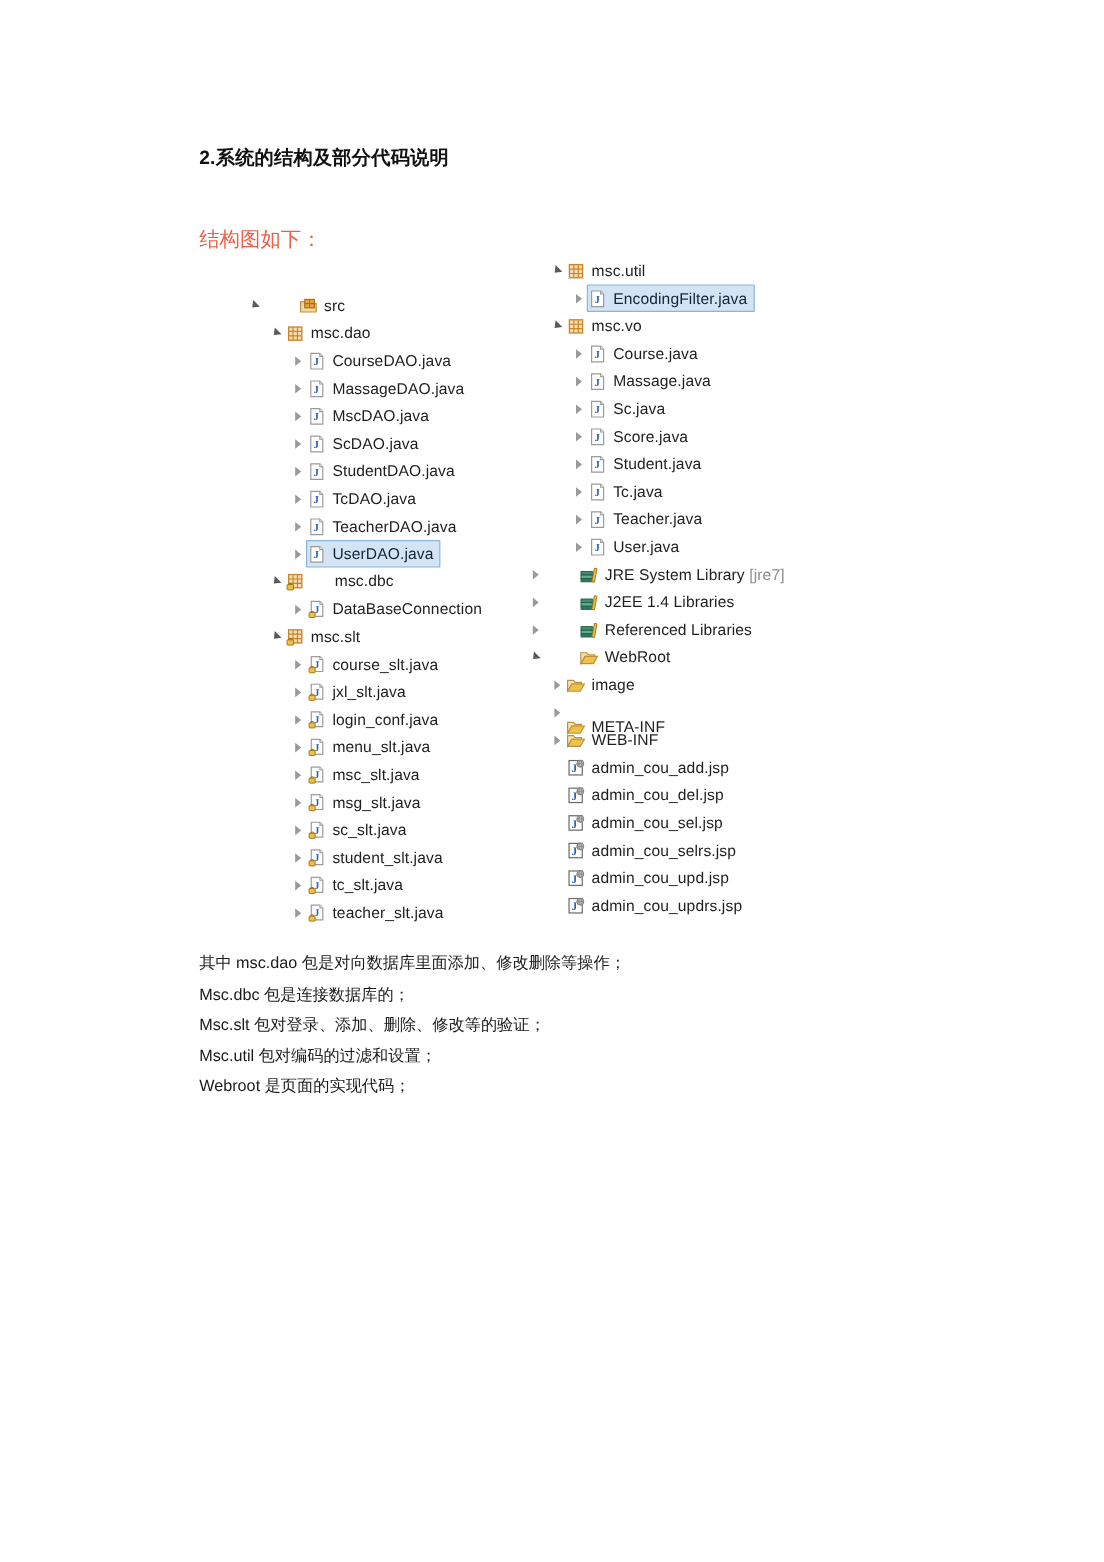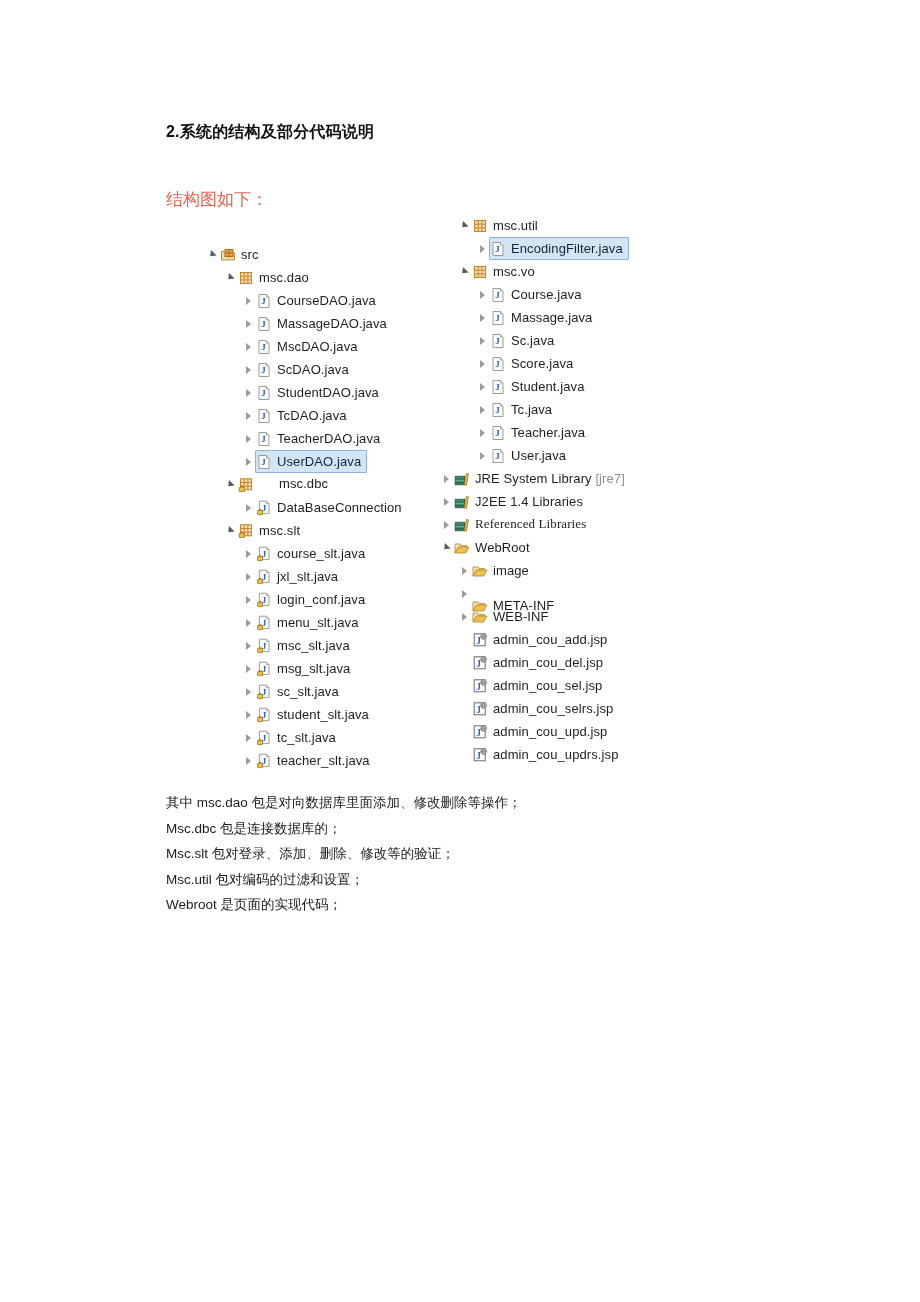--- a/index.html
+++ b/index.html
@@ -32,21 +32,21 @@
   .row {
     position:relative;
     height:23px;
     display:flex; align-items:center;
     white-space:nowrap;
   }
   .row .lbl { line-height:1; font-size:13px; letter-spacing:0.1px; }
   .row .lbl .dim { color:#8d8d8d; }
 
   
-  .i0 { padding-left:0px; }
+  .i0 { padding-left:0px;gap:29px; }
   .i1 { padding-left:18px; }
   .i2 { padding-left:36px; }
 
   
   .arrow {
     width:13px; height:13px; flex:0 0 13px;
     margin-right:1px; position:relative;
   }
   .arrow.closed::before {
     content:""; position:absolute; left:4px; top:3px;
@@ -588,21 +588,21 @@
               <rect x="1.2" y="8.2" width="9.4" height="3" fill="#58b18c" stroke="#255c46" stroke-width="0.8"></rect>
               <rect x="1.2" y="11.2" width="9.4" height="2.6" fill="#2f7a5c" stroke="#255c46" stroke-width="0.8"></rect>
               <path d="M10.2 13.8 L12.4 2.4 L14.4 2.9 L12.4 14.2 Z" fill="#f0c04a" stroke="#9c7410" stroke-width="0.8"></path>
             </svg>
           </span>
           <span class="lbl">J2EE 1.4 Libraries</span>
         </span>
       </div>
       <div class="row i0">
         <span class="arrow closed"></span>
-        <span style="display: flex;  font-family: Liberation Serif, serif;">
+        <span style="display: flex; align-items: center;">
           <span class="ic">
             <svg width="16" height="16" viewBox="0 0 16 16">
               <rect x="1.2" y="5.2" width="9.4" height="3" fill="#3f8f6f" stroke="#255c46" stroke-width="0.8"></rect>
               <rect x="1.2" y="8.2" width="9.4" height="3" fill="#58b18c" stroke="#255c46" stroke-width="0.8"></rect>
               <rect x="1.2" y="11.2" width="9.4" height="2.6" fill="#2f7a5c" stroke="#255c46" stroke-width="0.8"></rect>
               <path d="M10.2 13.8 L12.4 2.4 L14.4 2.9 L12.4 14.2 Z" fill="#f0c04a" stroke="#9c7410" stroke-width="0.8"></path>
             </svg>
           </span>
           <span class="lbl">Referenced Libraries</span>
         </span>

